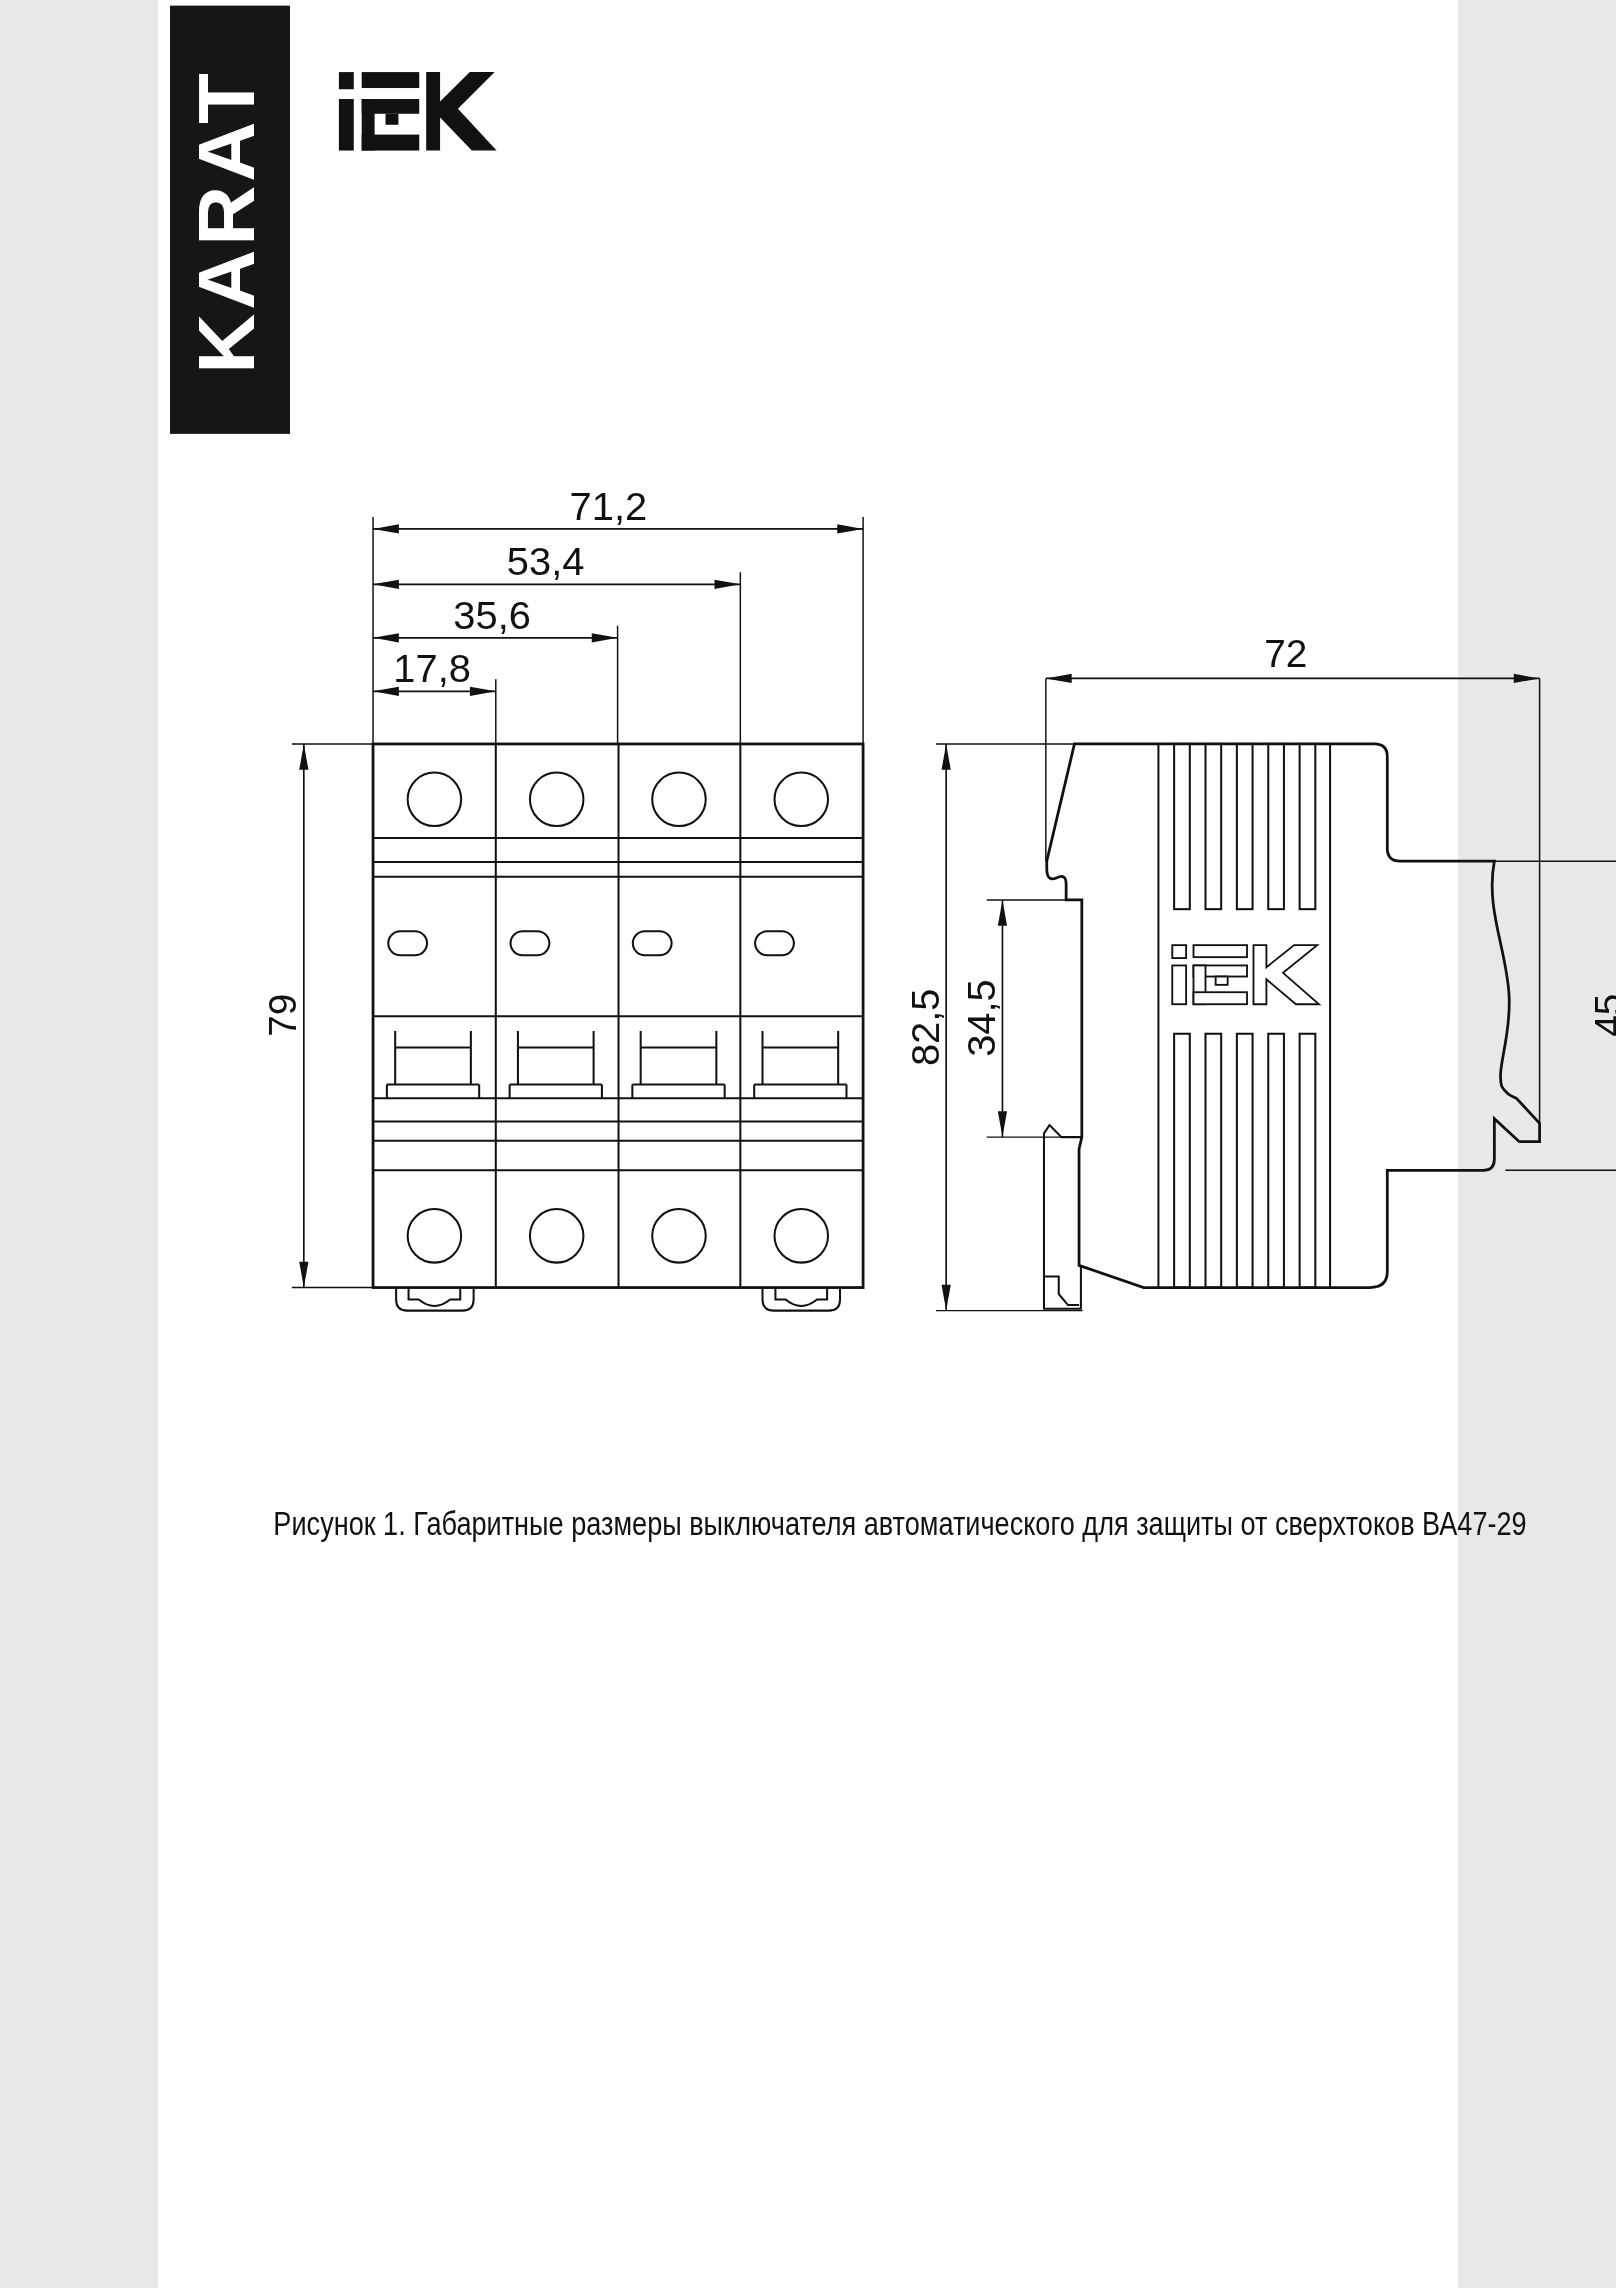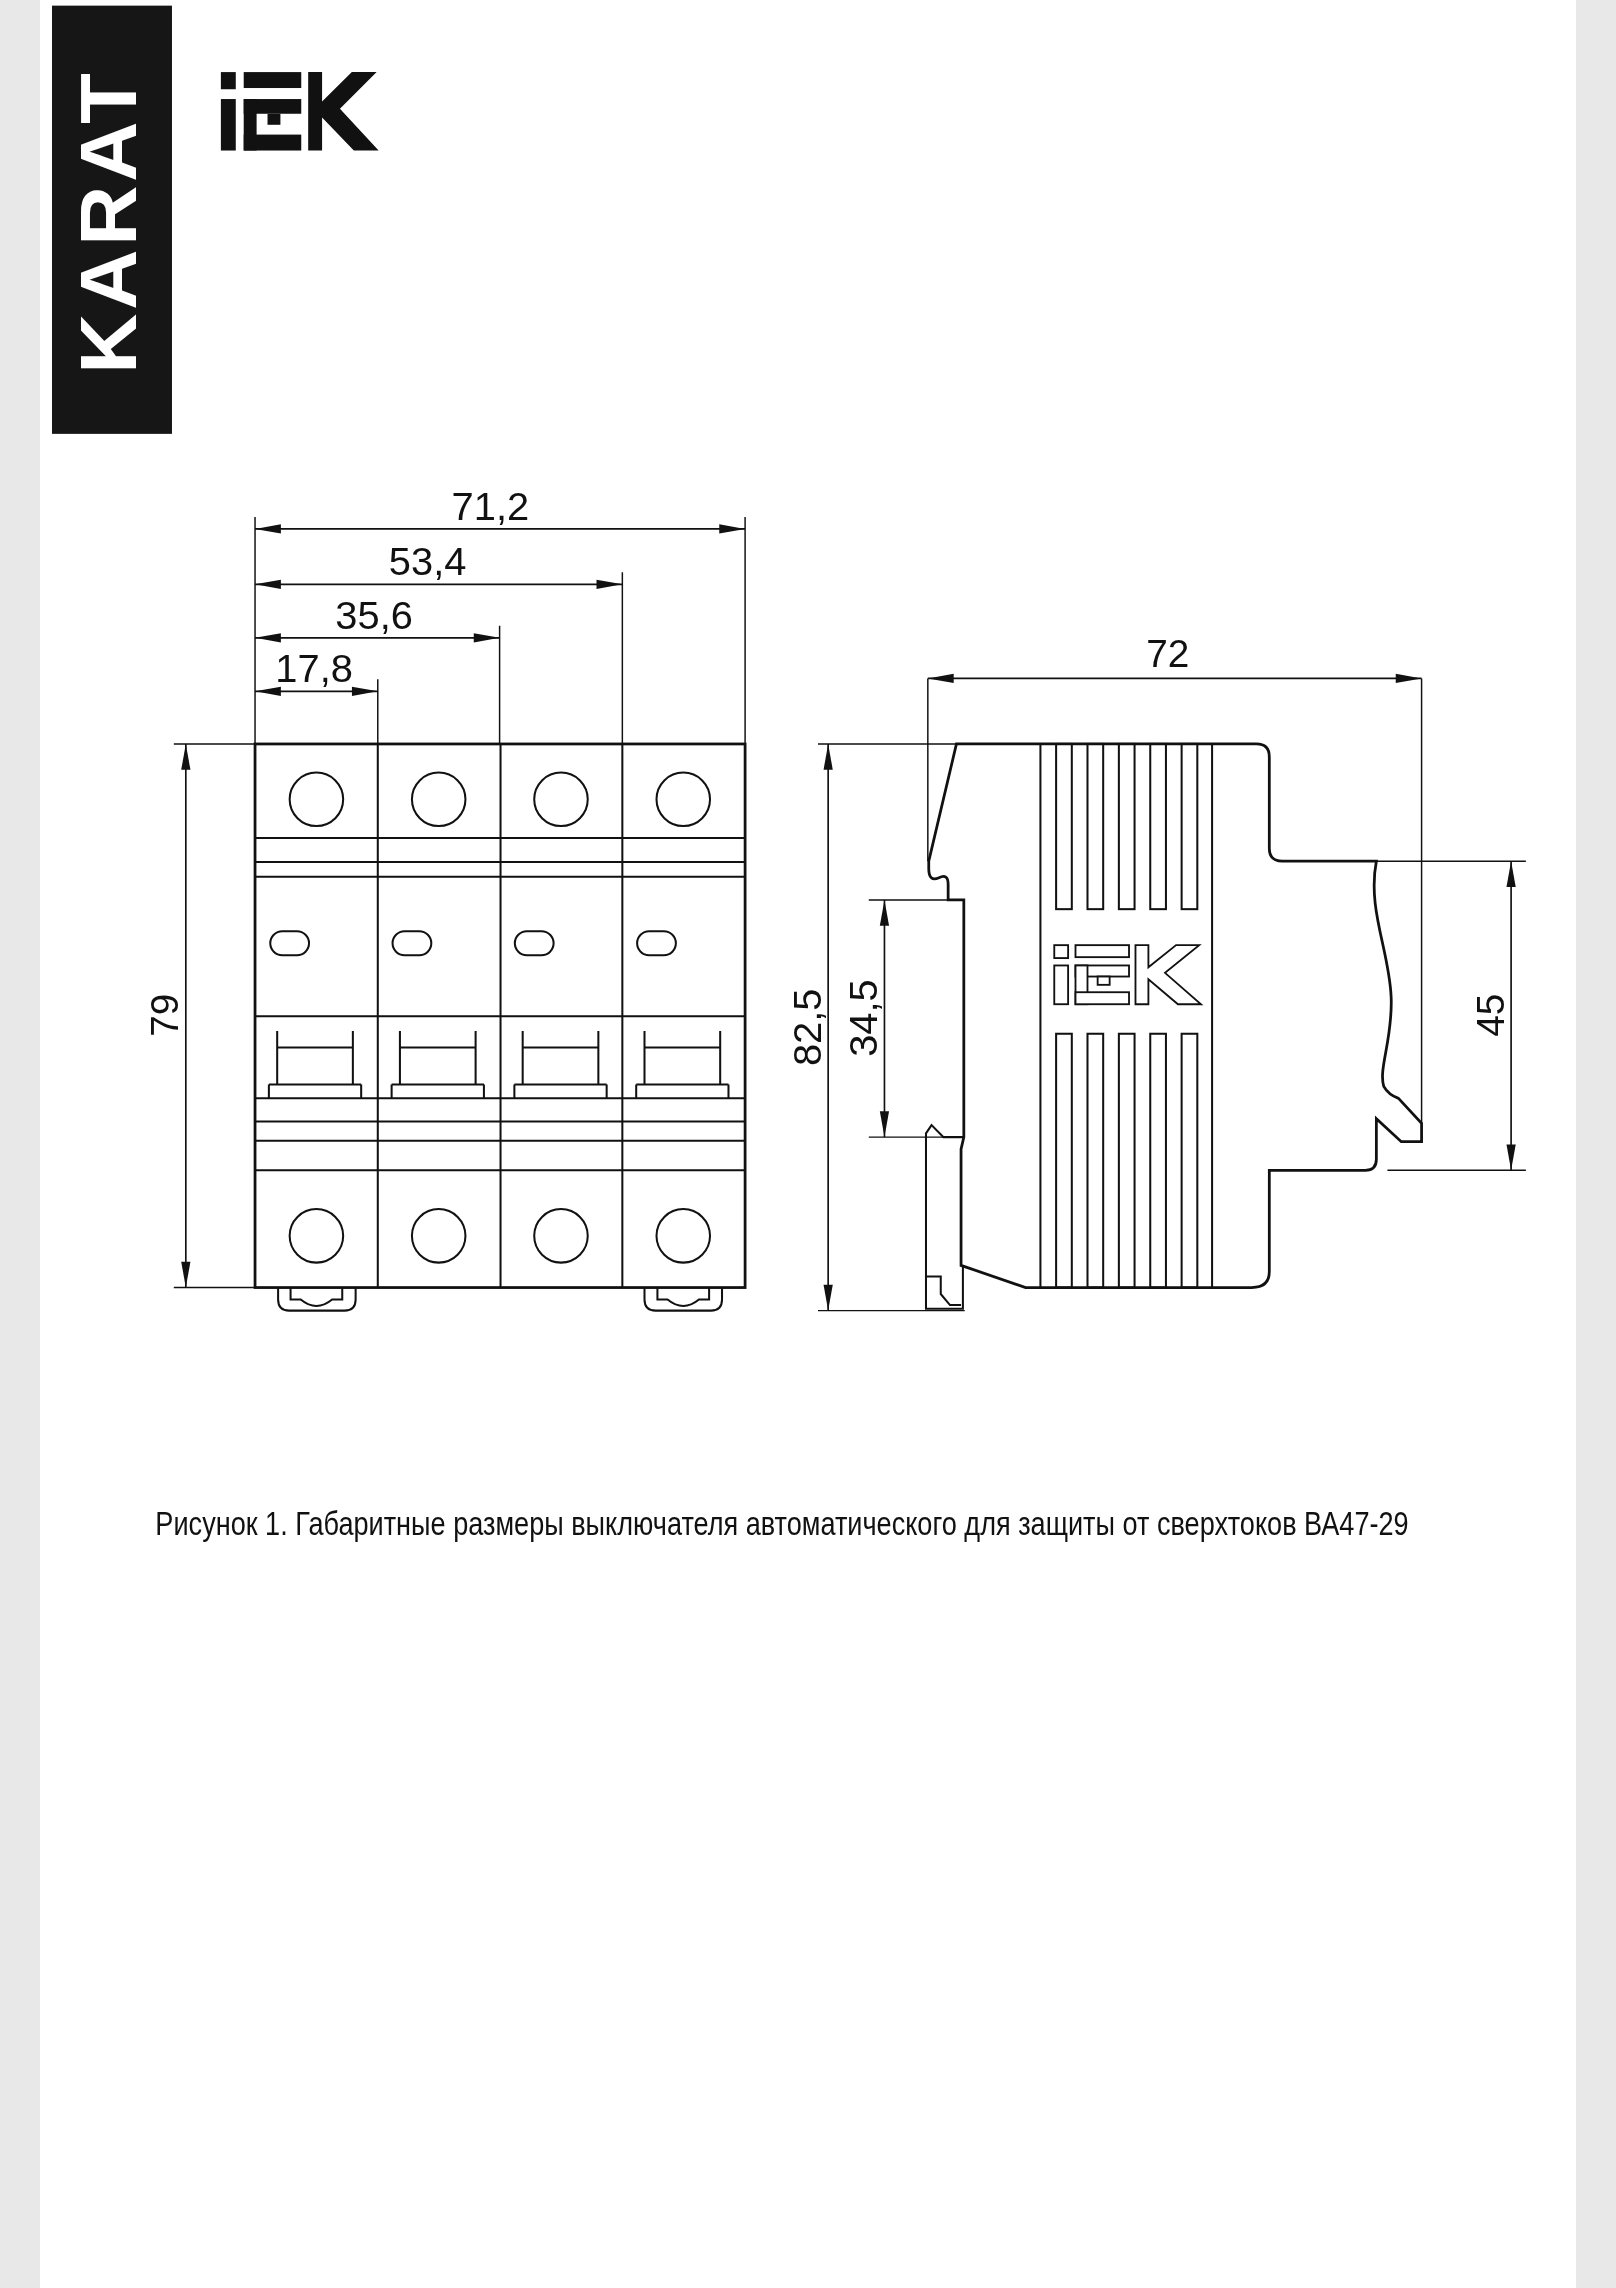--- a/index.html
+++ b/index.html
@@ -1,18 +1,18 @@
 <!DOCTYPE html>
 <html style="font-size:14.8px"><head>
 <meta charset="utf-8">
 <style>
   html,body{margin:0;padding:0;background:#e8e8e8;}
   .page{
     position:relative;
-    width:1536px;height:2289px;
+    width:1300px;height:2289px;
     margin:0 auto;
     background:#ffffff;
     font-family:"Liberation Sans", sans-serif;
   }
   svg{display:block;}
   .drawing-line{stroke:#111;stroke-width:3;fill:none;stroke-linecap:square;}
   .drawing-thin{stroke:#111;stroke-width:2.2;fill:none;}
   .dim-line{stroke:#111;stroke-width:1.8;fill:none;}
   .ext-line{stroke:#111;stroke-width:1.6;fill:none;}
   .arrow{fill:#111;stroke:none;}

